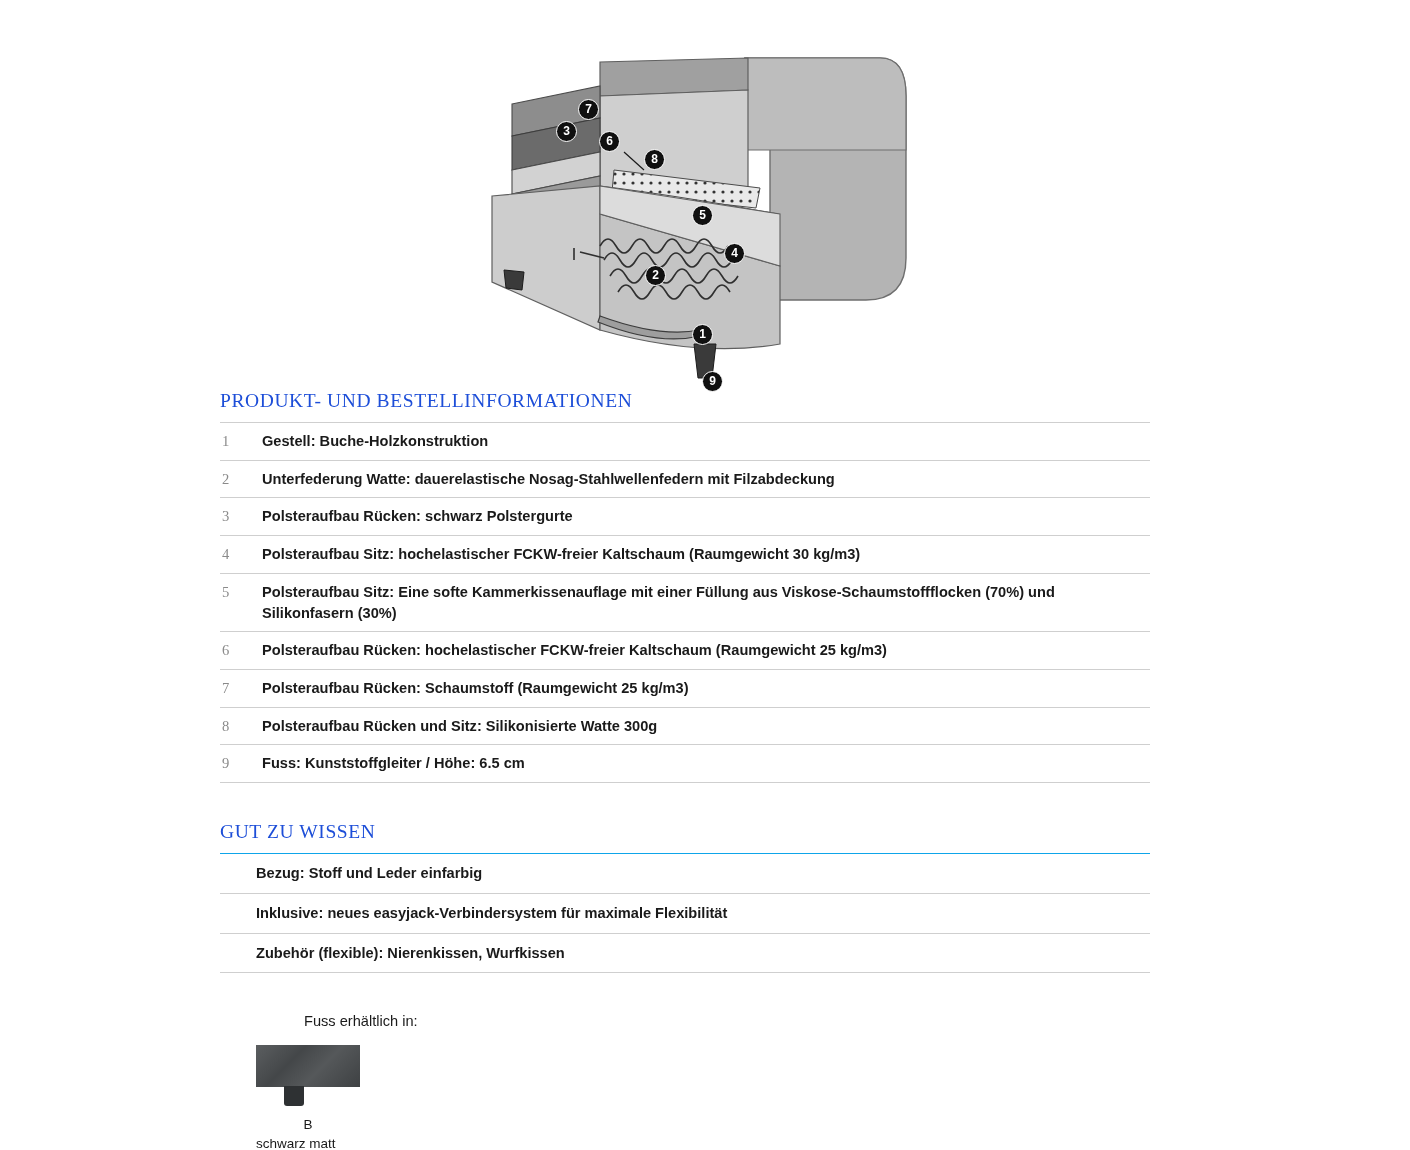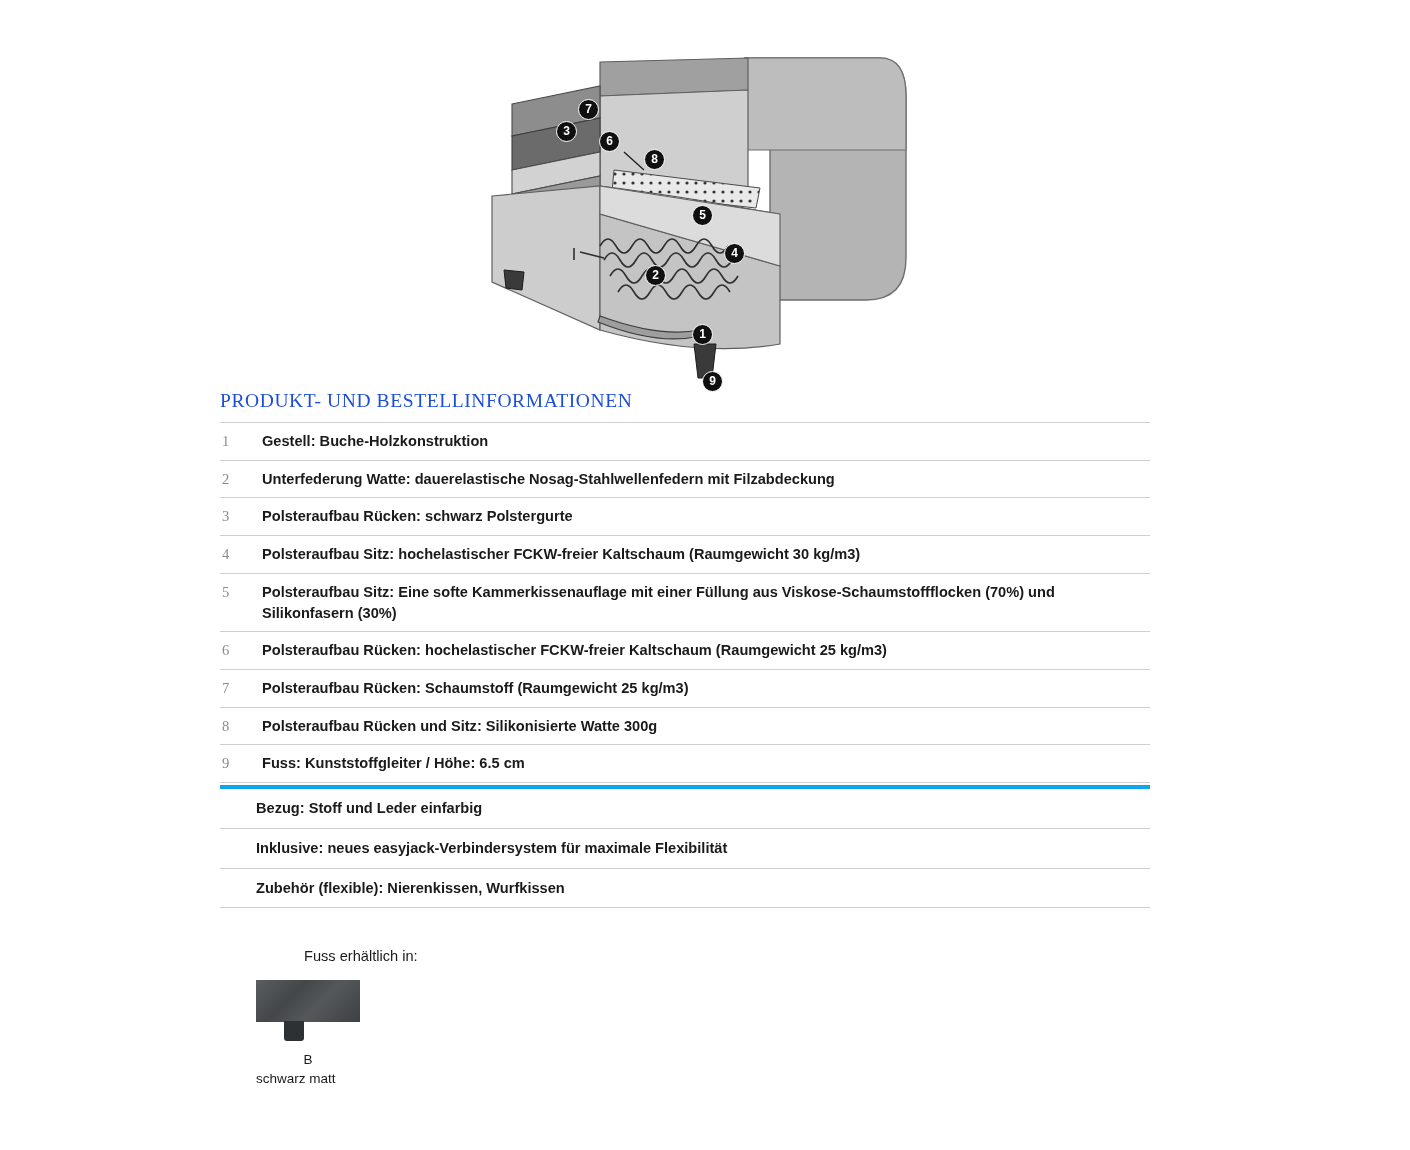--- a/index.html
+++ b/index.html
@@ -79,21 +79,21 @@
     margin-top: 2px;
   }
   table.goodtoknow td {
     border-bottom: 1px solid #cfcfcf;
     padding: 9px 2px 9px 36px;
     font-size: 14.6px;
     line-height: 1.42;
     vertical-align: top;
   }
   table.goodtoknow tr:first-child td {
-    border-top: 4px solid #0ea5e9;
+    border-top: 1px solid #0ea5e9;
   }
 
   
   .foot-block {
     margin-top: 40px;
     padding-left: 36px;
   }
   .foot-heading {
     font-size: 14.6px;
     margin-bottom: 16px;
@@ -248,20 +248,21 @@
         <td class="num">8</td>
         <td><span class="lbl">Polsteraufbau Rücken und Sitz:</span> <span class="val">Silikonisierte Watte 300g</span></td>
       </tr>
       <tr>
         <td class="num">9</td>
         <td><span class="lbl">Fuss:</span> <span class="val">Kunststoffgleiter / Höhe: 6.5 cm</span></td>
       </tr>
     </tbody>
   </table>
 
+  <h2 class="section-title second">GUT ZU WISSEN</h2>
 
   <table class="goodtoknow">
     <tbody>
       <tr>
         <td><span class="lbl">Bezug:</span> <span class="val">Stoff und Leder einfarbig</span></td>
       </tr>
       <tr>
         <td><span class="lbl">Inklusive:</span> <span class="val">neues easyjack-Verbindersystem für maximale Flexibilität</span></td>
       </tr>
       <tr>

